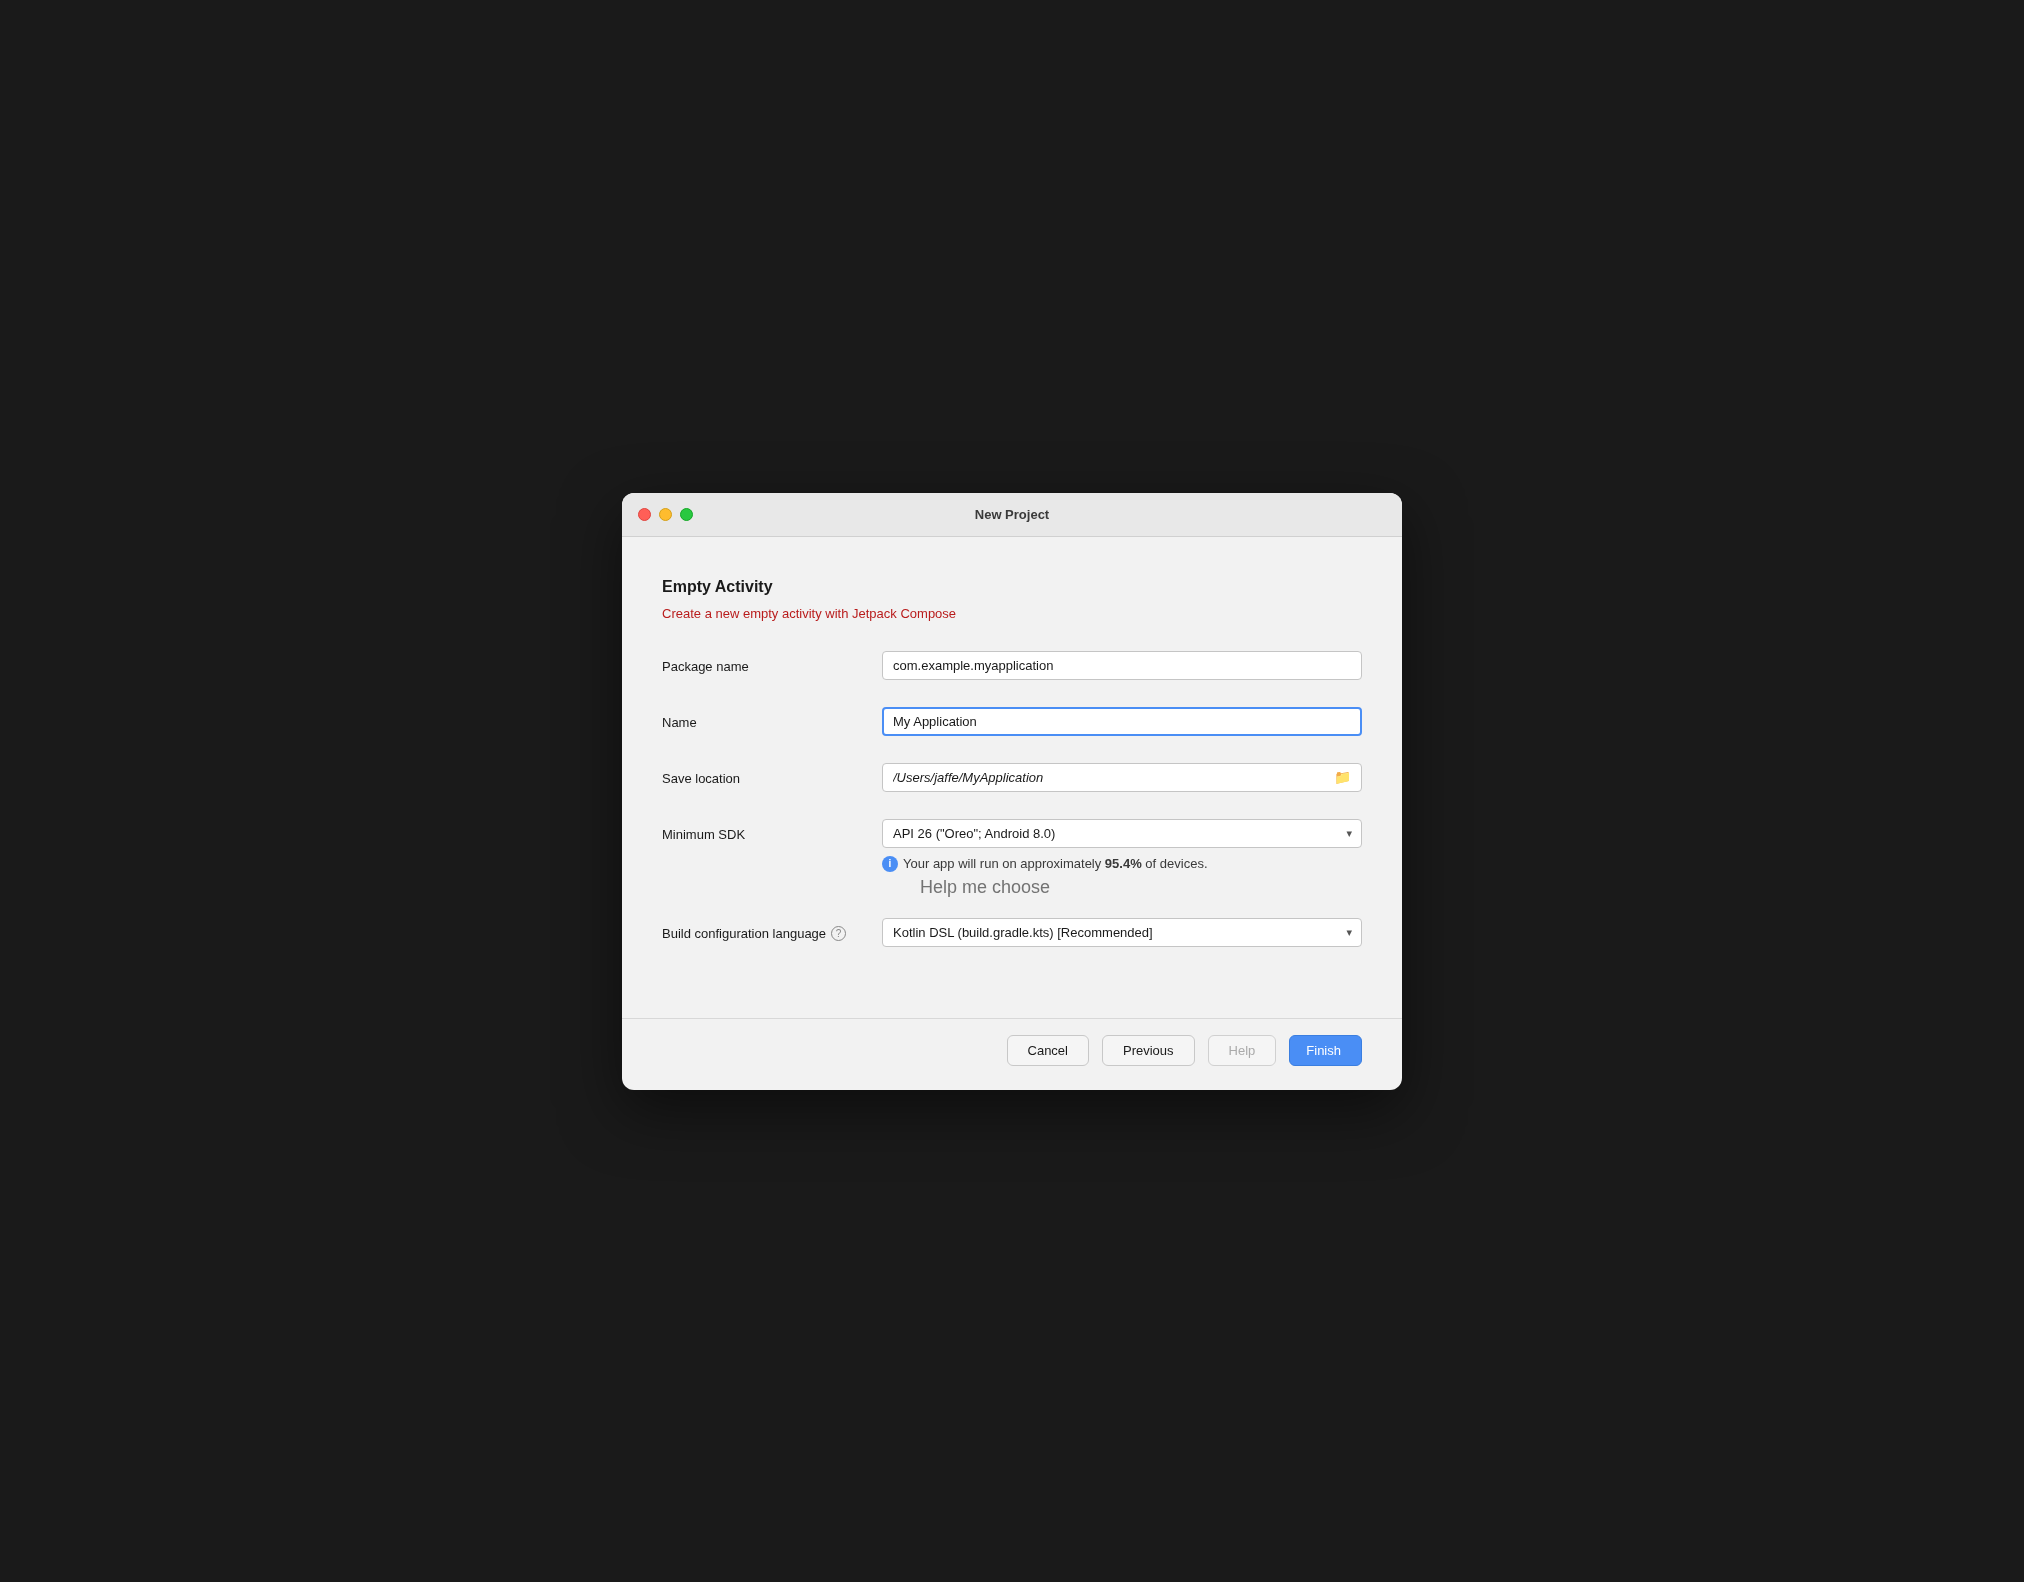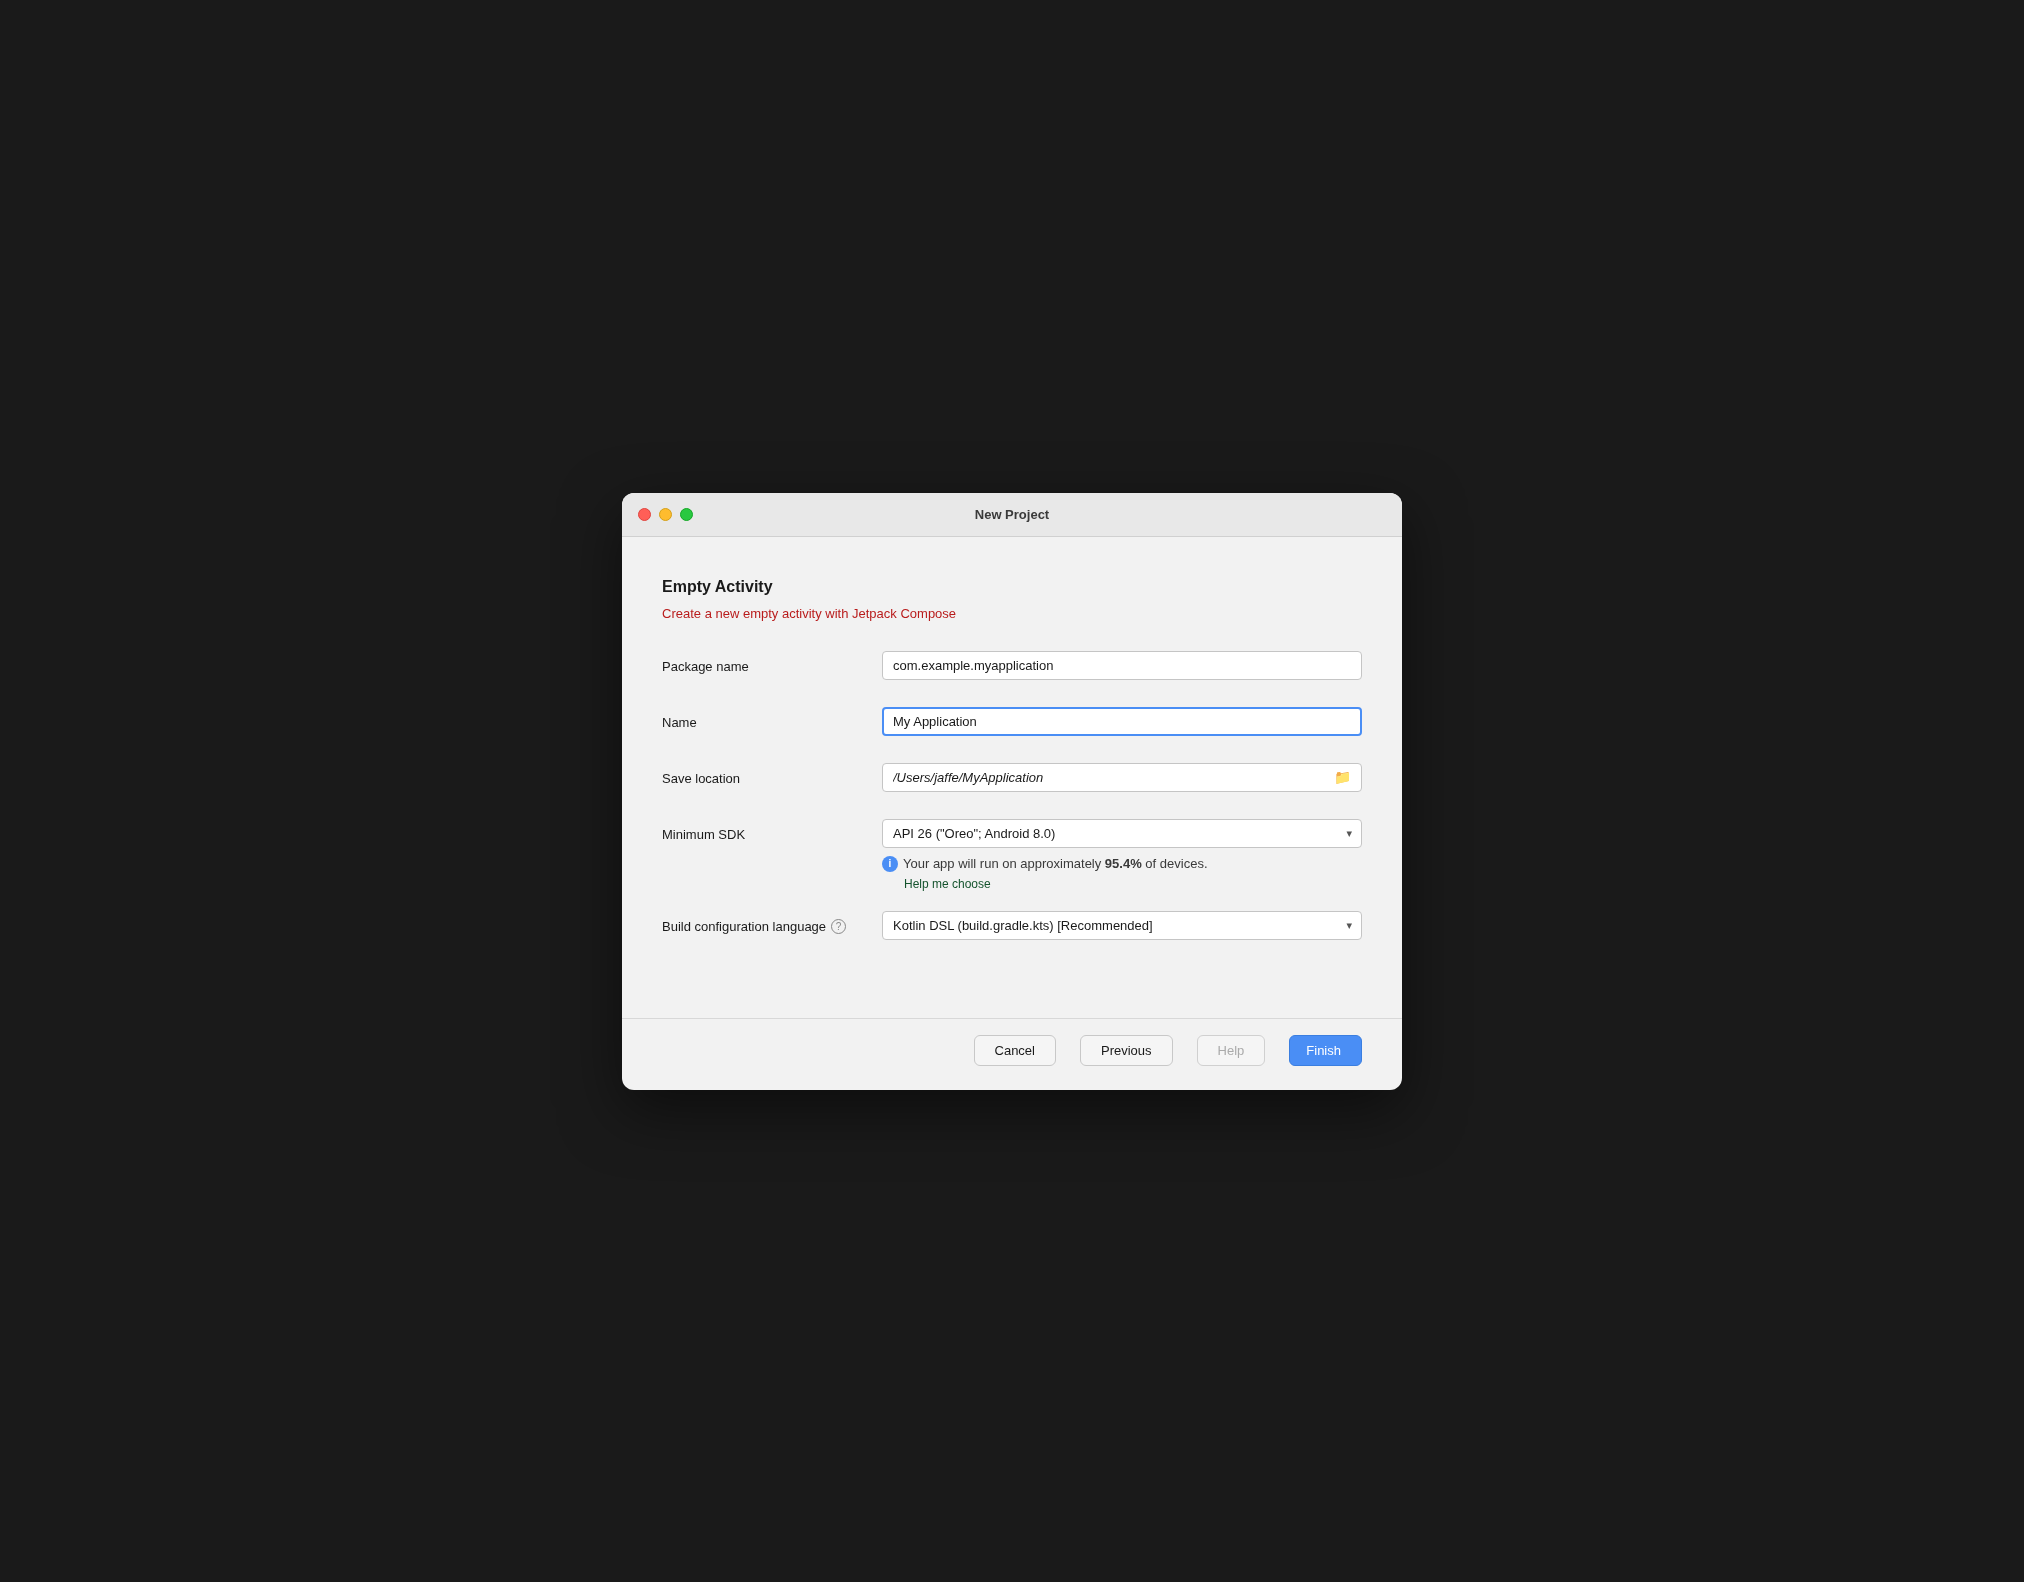--- a/index.html
+++ b/index.html
@@ -222,33 +222,33 @@
     .sdk-info-text {
       font-size: 13px;
       color: #3a3a3a;
     }
 
     .sdk-info-text strong {
       font-weight: 700;
     }
 
     .help-link {
-      color: #14532d;
-      font-size: 12px;
+      color: #737373;
+      font-size: 18px;
       text-decoration: none;
       cursor: pointer;
-      margin-left: 22px;
+      margin-left: 38px;
     }
 
     .footer {
       padding: 16px 40px 24px 40px;
       display: flex;
       justify-content: flex-end;
       align-items: center;
-      gap: 24px;
+      gap: 13px;
       border-top: 1px solid #d8d8d8;
       margin-top: 20px;
     }
 
     .btn {
       padding: 7px 20px;
       font-size: 13px;
       border-radius: 6px;
       cursor: pointer;
       font-family: inherit;

